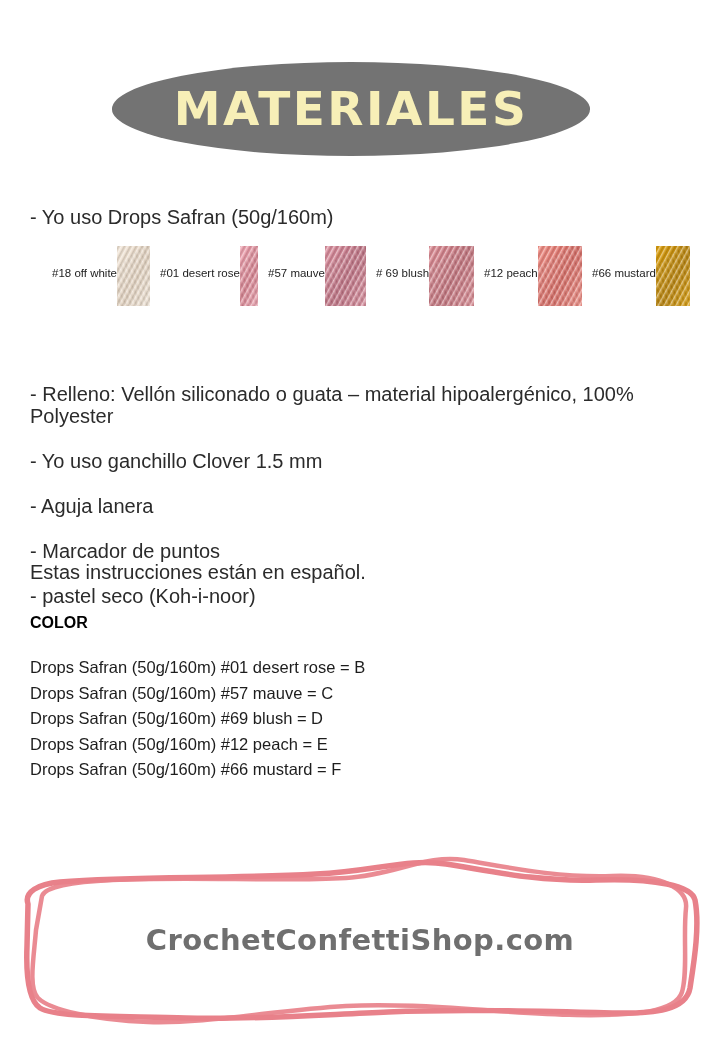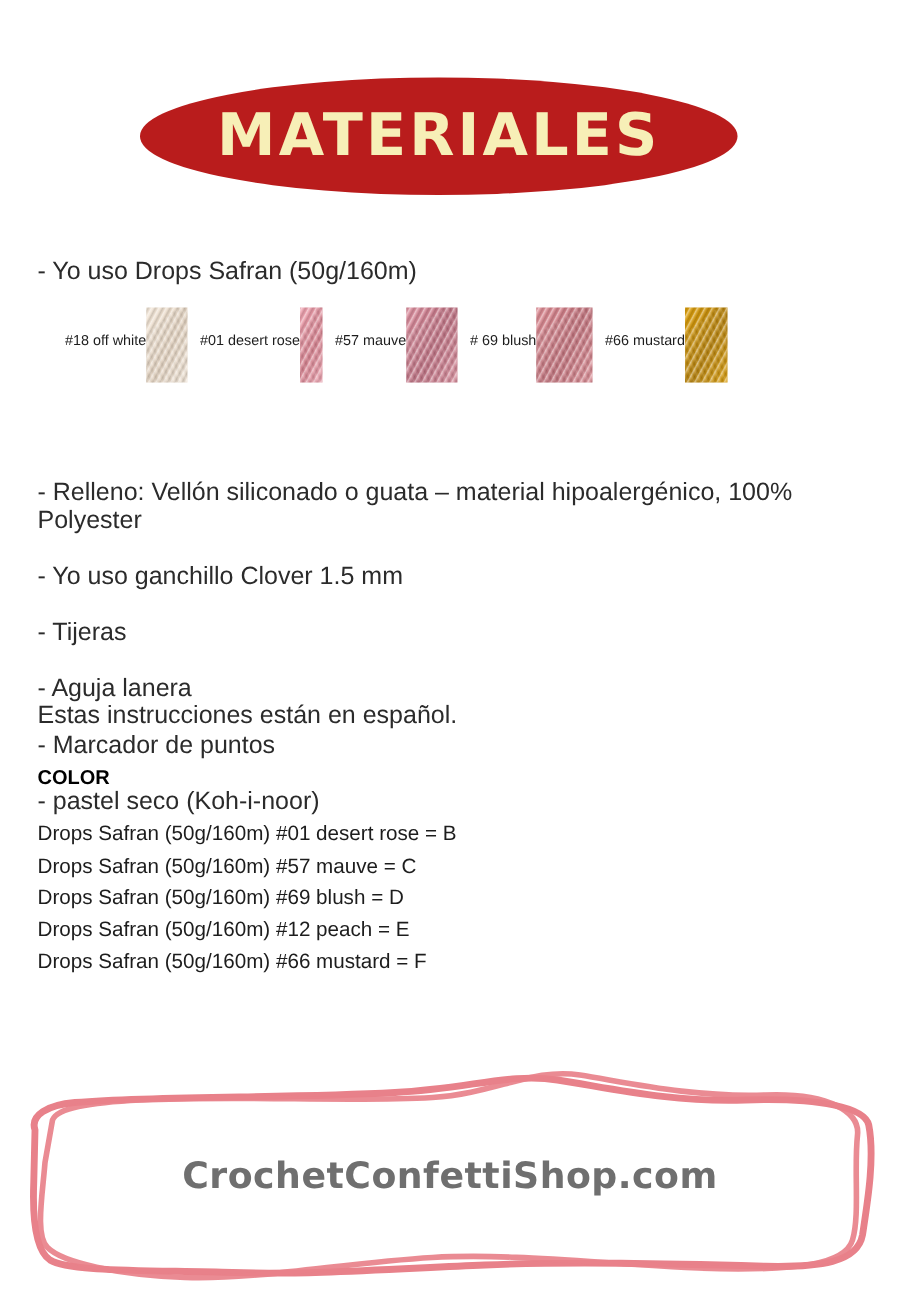--- a/index.html
+++ b/index.html
@@ -17,21 +17,21 @@
     color: #231f20;
   }
 
   
   .title-banner {
     position: absolute;
     left: 112px;
     top: 62px;
     width: 478px;
     height: 94px;
-    background: #b91c1c;
+    background: #737373;
     border-radius: 240px / 47px;
     display: flex;
     align-items: center;
     justify-content: center;
   }
   .title-text {
     font-family: "DejaVu Sans", sans-serif;
     font-weight: 700;
     font-size: 47px;
     letter-spacing: 2.5px;
@@ -189,29 +189,32 @@
   </div>
   <div class="swatch-cell">
     <span class="swatch-label">#57 mauve</span>
     <div class="swatch-img" style="background: linear-gradient(118deg, rgb(220, 145, 160) 0%, rgb(191, 111, 129) 55%, rgb(220, 145, 160) 100%);"></div>
   </div>
   <div class="swatch-cell">
     <span class="swatch-label"># 69 blush</span>
     <div class="swatch-img" style="background: linear-gradient(118deg, rgb(221, 142, 150) 0%, rgb(195, 113, 123) 55%, rgb(221, 142, 150) 100%);"></div>
   </div>
   <div class="swatch-cell">
+    <span class="swatch-label">#12 peach</span>
+    <div class="swatch-img" style="background: linear-gradient(118deg, rgb(239, 141, 132) 0%, rgb(217, 106, 99) 55%, rgb(239, 141, 132) 100%);"></div>
+  </div>
+  <div class="swatch-cell">
     <span class="swatch-label">#66 mustard</span>
     <div class="swatch-img" style="background: linear-gradient(118deg, rgb(221, 160, 13) 0%, rgb(185, 130, 7) 55%, rgb(221, 160, 13) 100%);"></div>
   </div>
 </div>
 
 <div class="body-block" id="materials-block">
   <span class="body-line">- Relleno: Vellón siliconado o guata – material hipoalergénico, 100% Polyester</span>
   <span class="body-line">- Yo uso ganchillo Clover 1.5 mm</span>
-  <span class="body-line">- Tijeras</span>
   <span class="body-line">- Aguja lanera</span>
   <span class="body-line">- Marcador de puntos</span>
   <span class="body-line">- pastel seco (Koh-i-noor)</span>
 </div>
 
 <div class="body-block" id="language-block">
   <span class="body-line">Estas instrucciones están en español.</span>
 </div>
 
 <div class="color-section">

